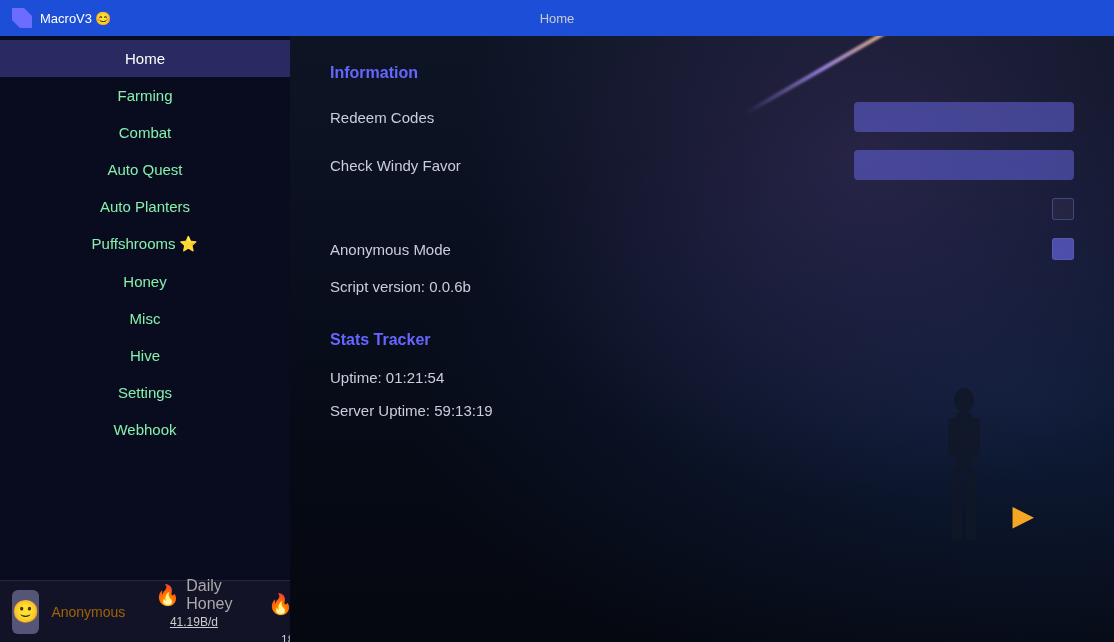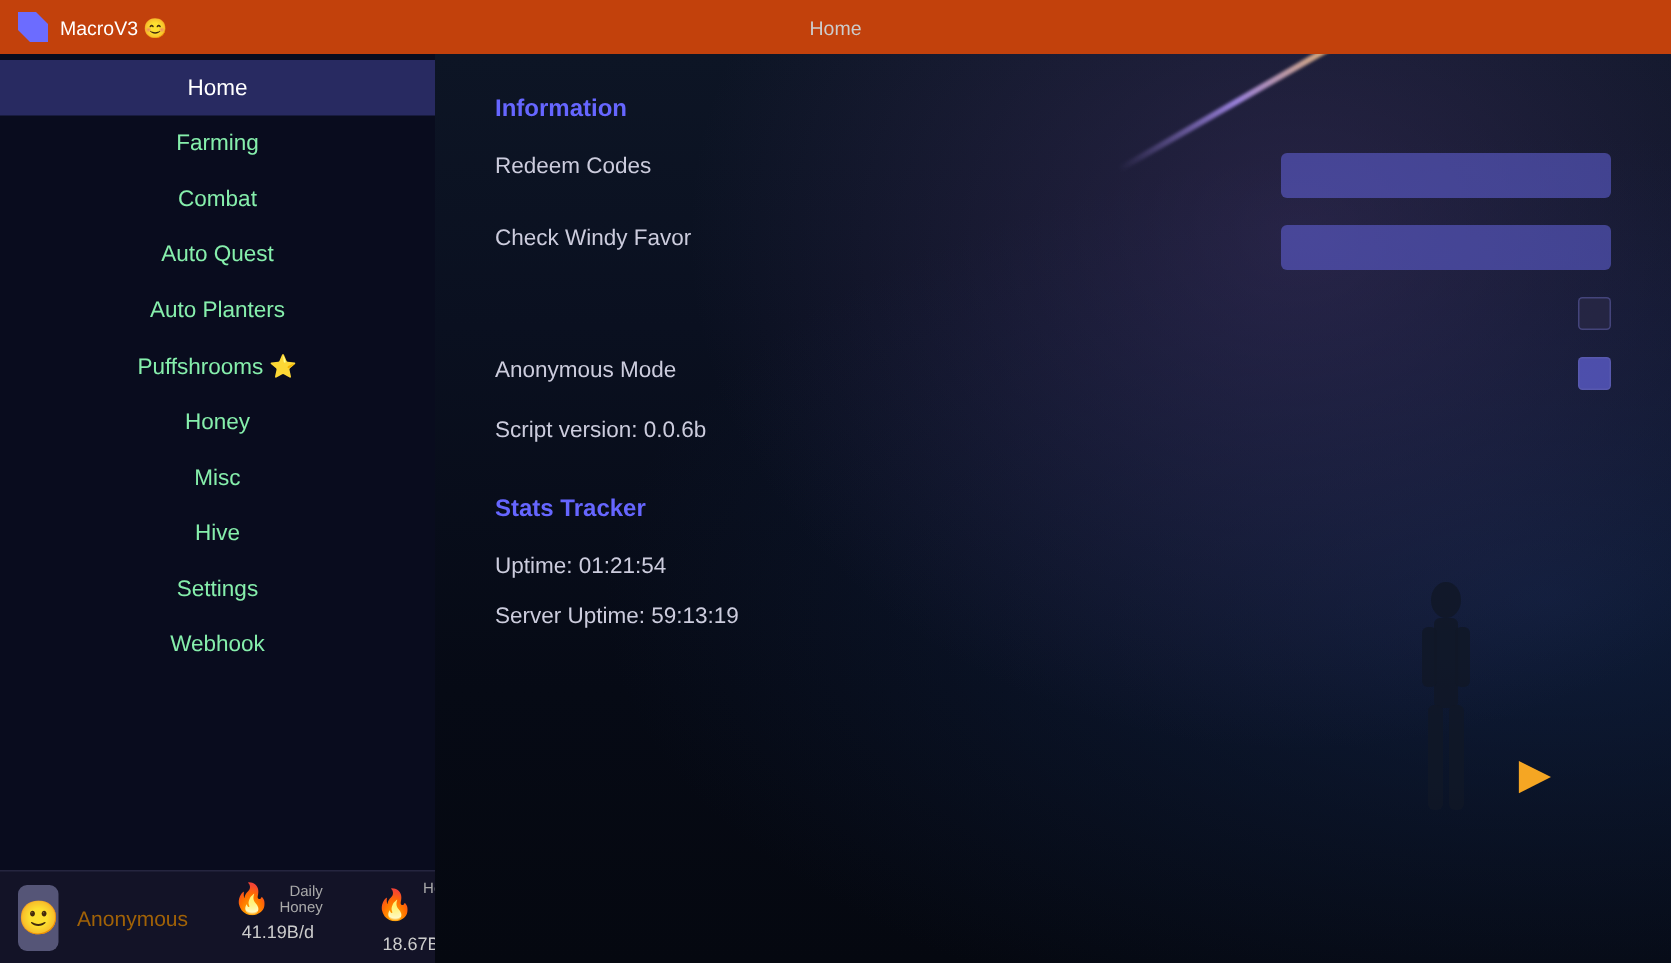--- a/index.html
+++ b/index.html
@@ -10,21 +10,21 @@
       overflow: hidden;
       font-family: 'Segoe UI', Arial, sans-serif;
       display: flex;
       flex-direction: column;
       background: #0a0e1a;
     }
 
     
     .title-bar {
       height: 36px;
-      background: #c2410c;
+      background: #1d4ed8;
       display: flex;
       align-items: center;
       padding: 0 12px;
       gap: 8px;
       flex-shrink: 0;
     }
 
     .title-bar-logo {
       width: 20px;
       height: 20px;
@@ -122,28 +122,28 @@
     .honey-stat {
       display: flex;
       flex-direction: column;
       align-items: center;
       padding: 6px 18px;
       gap: 2px;
     }
 
     .honey-stat-label {
       color: #aaaaaa;
-      font-size: 10px;
-      text-align: right;
+      font-size: 16px;
     }
 
     .honey-stat-value {
       color: #cccccc;
       font-size: 12px;
       font-weight: 500;
+      text-decoration: underline;
     }
 
     .honey-icon {
       font-size: 20px;
     }
 
     .honey-stat-row {
       display: flex;
       align-items: center;
       gap: 6px;
@@ -208,20 +208,21 @@
 
     .section-title {
       color: #6666ff;
       font-size: 16px;
       font-weight: 600;
       margin-bottom: 20px;
     }
 
     .info-row {
       display: flex;
+      align-items: center;
       margin-bottom: 18px;
       gap: 16px;
     }
 
     .info-label {
       color: #ccccdd;
       font-size: 15px;
       font-weight: 400;
       min-width: 200px;
     }

